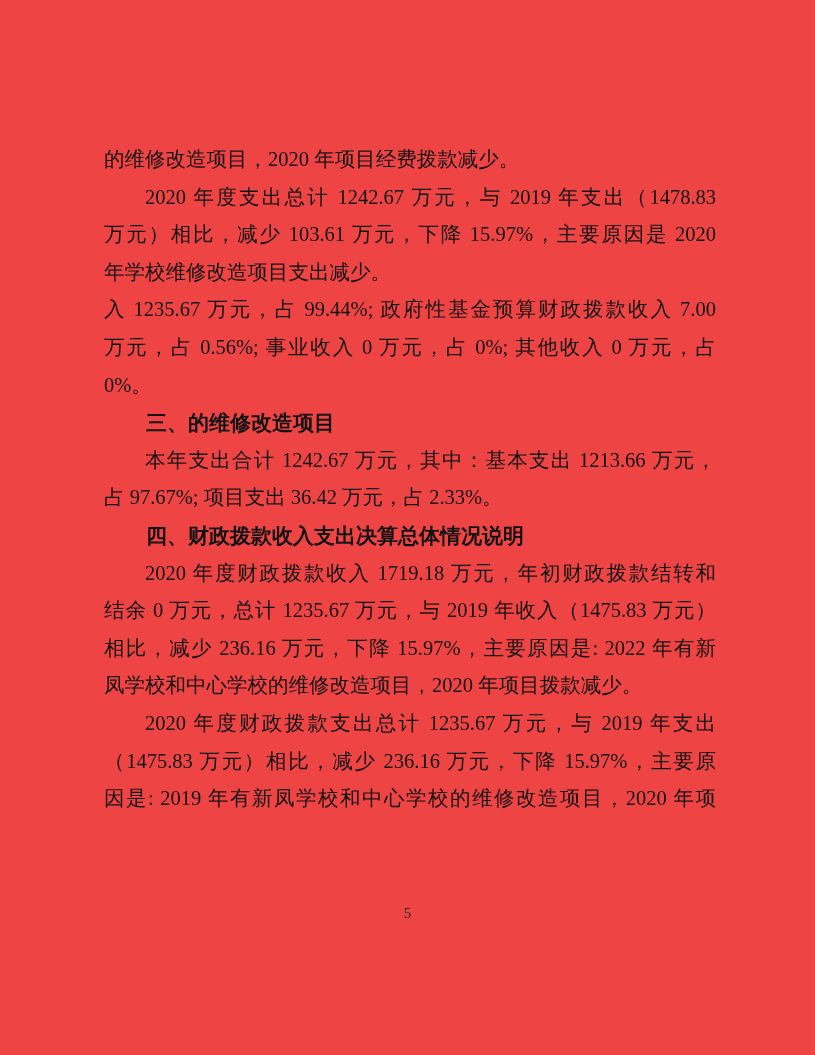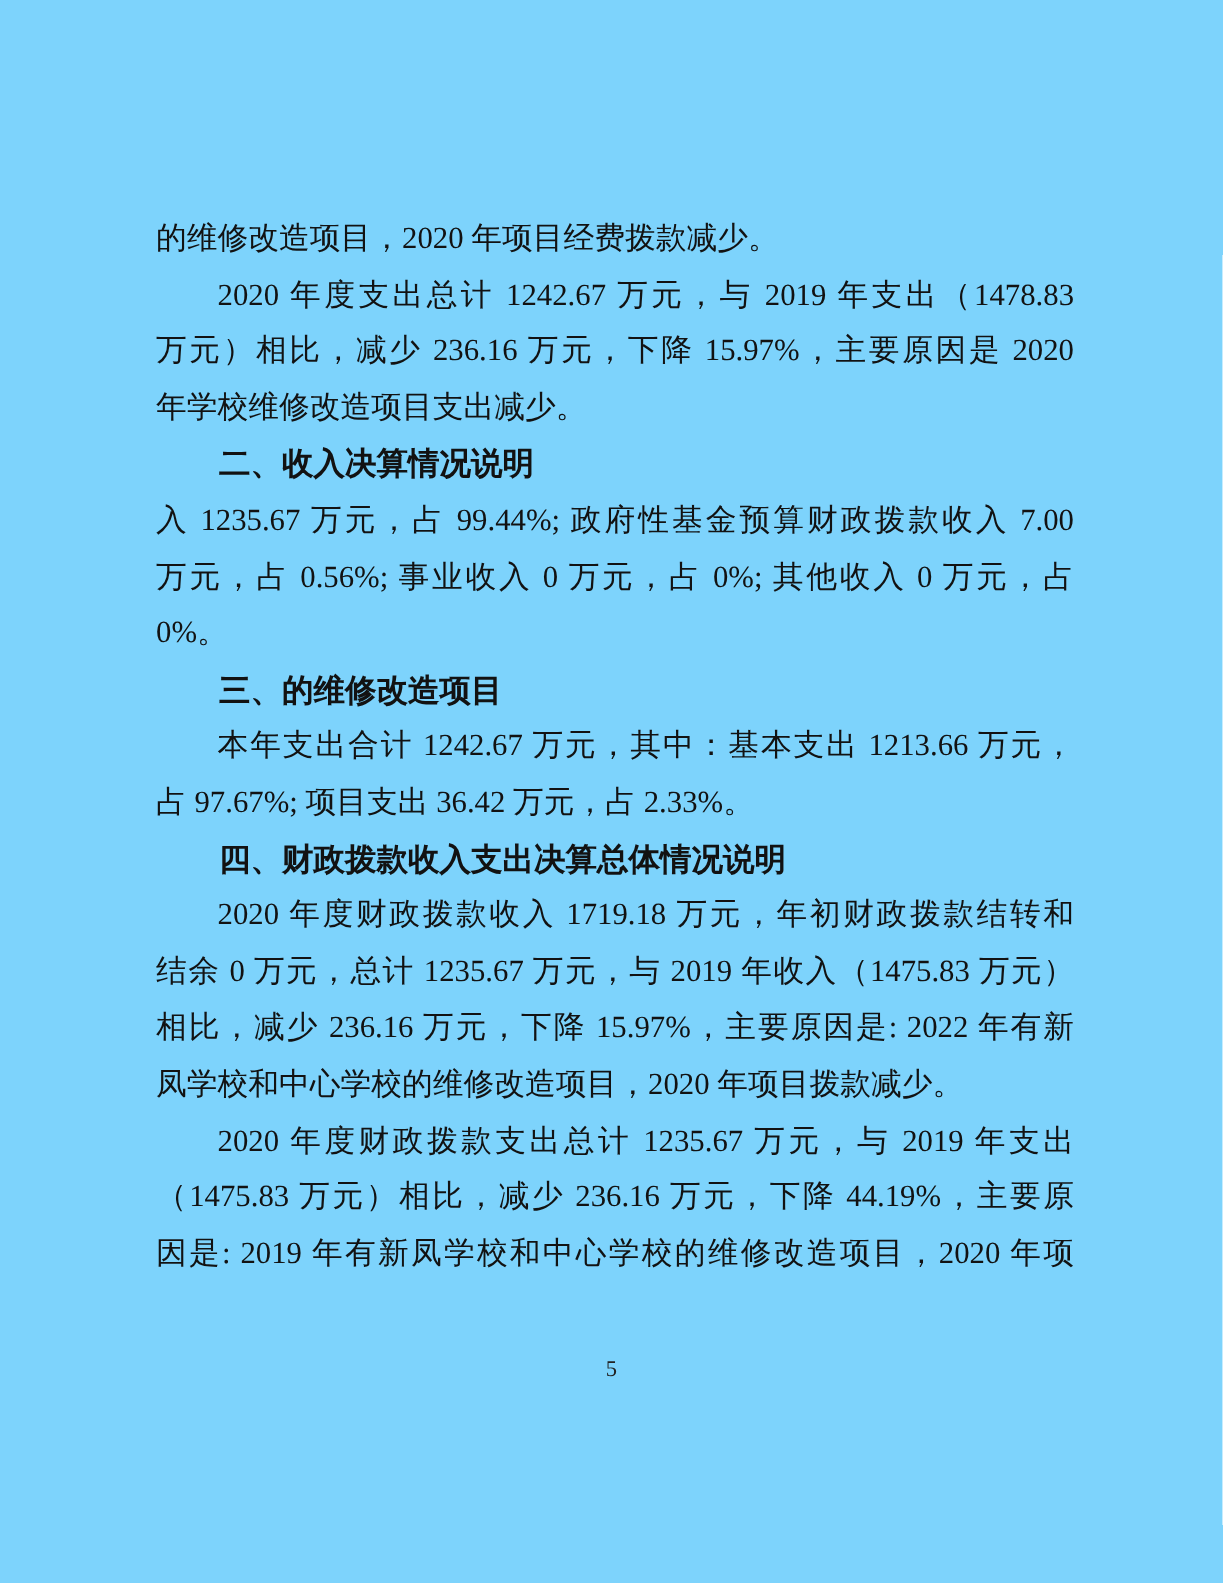--- a/index.html
+++ b/index.html
@@ -4,21 +4,21 @@
 <style>
   html, body {
     margin: 0;
     padding: 0;
     background: #ffffff;
   }
   .page {
     position: relative;
     width: 815px;
     height: 1055px;
-    background: #7dd3fc;
+    background: #ef4444;
     overflow: hidden;
     font-family: "Liberation Serif", "DejaVu Serif", serif;
     color: #121212;
   }
   .text-block {
     position: absolute;
     left: 104px;
     top: 141px;
     width: 612px;
   }
@@ -53,32 +53,31 @@
     color: #222222;
   }
 </style>
 </head>
 <body>
 
 <div class="page">
   <div class="text-block">
     <div class="ln">的维修改造项目，2020 年项目经费拨款减少。</div>
     <div class="ln ind j">2020 年度支出总计 1242.67 万元，与 2019 年支出（1478.83</div>
-    <div class="ln j">万元）相比，减少 236.16 万元，下降 15.97%，主要原因是 2020</div>
+    <div class="ln j">万元）相比，减少 103.61 万元，下降 15.97%，主要原因是 2020</div>
     <div class="ln">年学校维修改造项目支出减少。</div>
-    <div class="ln ind h">二、收入决算情况说明</div>
     <div class="ln j">入 1235.67 万元，占 99.44%; 政府性基金预算财政拨款收入 7.00</div>
     <div class="ln j">万元，占 0.56%; 事业收入 0 万元，占 0%; 其他收入 0 万元，占</div>
     <div class="ln">0%。</div>
     <div class="ln ind h">三、的维修改造项目</div>
     <div class="ln ind j">本年支出合计 1242.67 万元，其中：基本支出 1213.66 万元，</div>
     <div class="ln">占 97.67%; 项目支出 36.42 万元，占 2.33%。</div>
     <div class="ln ind h">四、财政拨款收入支出决算总体情况说明</div>
     <div class="ln ind j">2020 年度财政拨款收入 1719.18 万元，年初财政拨款结转和</div>
     <div class="ln j">结余 0 万元，总计 1235.67 万元，与 2019 年收入（1475.83 万元）</div>
     <div class="ln j">相比，减少 236.16 万元，下降 15.97%，主要原因是: 2022 年有新</div>
     <div class="ln">凤学校和中心学校的维修改造项目，2020 年项目拨款减少。</div>
     <div class="ln ind j">2020 年度财政拨款支出总计 1235.67 万元，与 2019 年支出</div>
-    <div class="ln j">（1475.83 万元）相比，减少 236.16 万元，下降 44.19%，主要原</div>
+    <div class="ln j">（1475.83 万元）相比，减少 236.16 万元，下降 15.97%，主要原</div>
     <div class="ln j">因是: 2019 年有新凤学校和中心学校的维修改造项目，2020 年项</div>
   </div>
   <div class="page-num">5</div>
 </div>
 
 </body></html>

